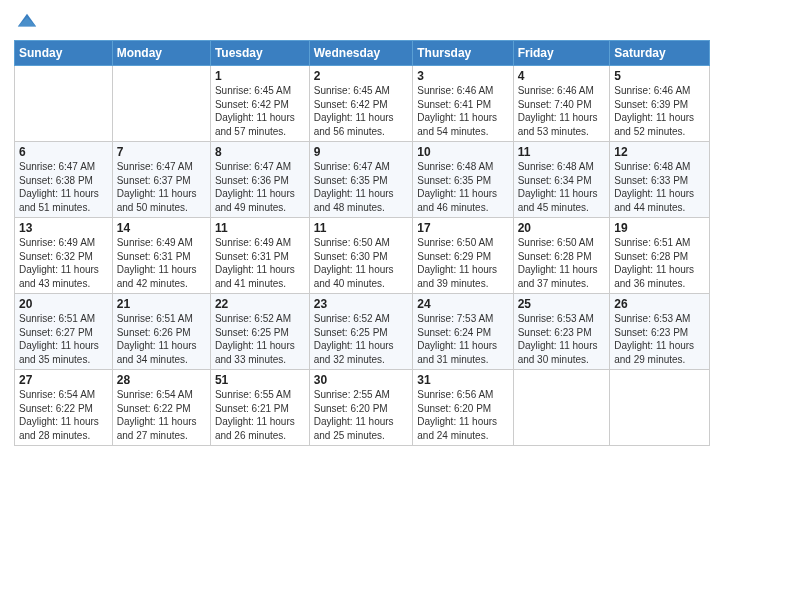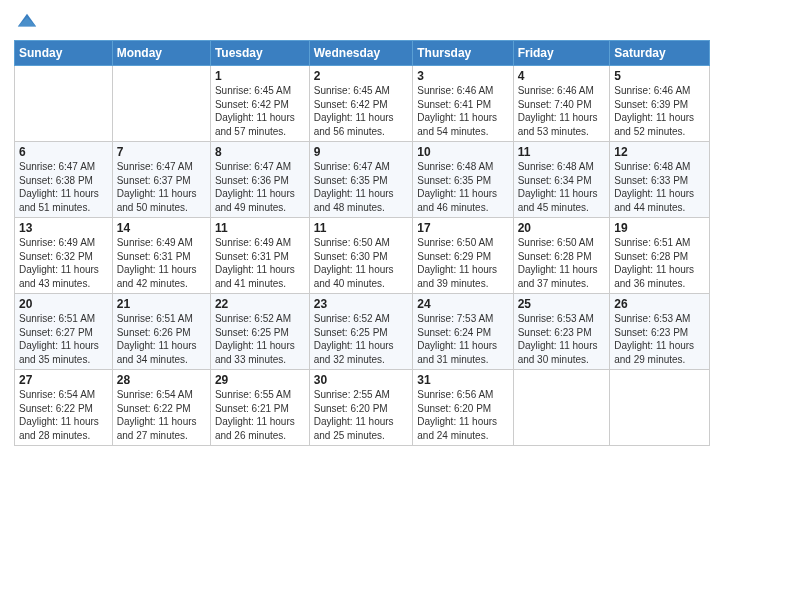--- a/index.html
+++ b/index.html
@@ -316,21 +316,21 @@
 Sunset: 6:22 PM
 Daylight: 11 hours and 28 minutes.</div>
           </td>
           <td>
             <span class="day-number">28</span>
             <div class="day-info">Sunrise: 6:54 AM
 Sunset: 6:22 PM
 Daylight: 11 hours and 27 minutes.</div>
           </td>
           <td>
-            <span class="day-number">29</span>
+            <span class="day-number">51</span>
             <div class="day-info">Sunrise: 6:55 AM
 Sunset: 6:21 PM
 Daylight: 11 hours and 26 minutes.</div>
           </td>
           <td>
             <span class="day-number">30</span>
             <div class="day-info">Sunrise: 2:55 AM
 Sunset: 6:20 PM
 Daylight: 11 hours and 25 minutes.</div>
           </td>

